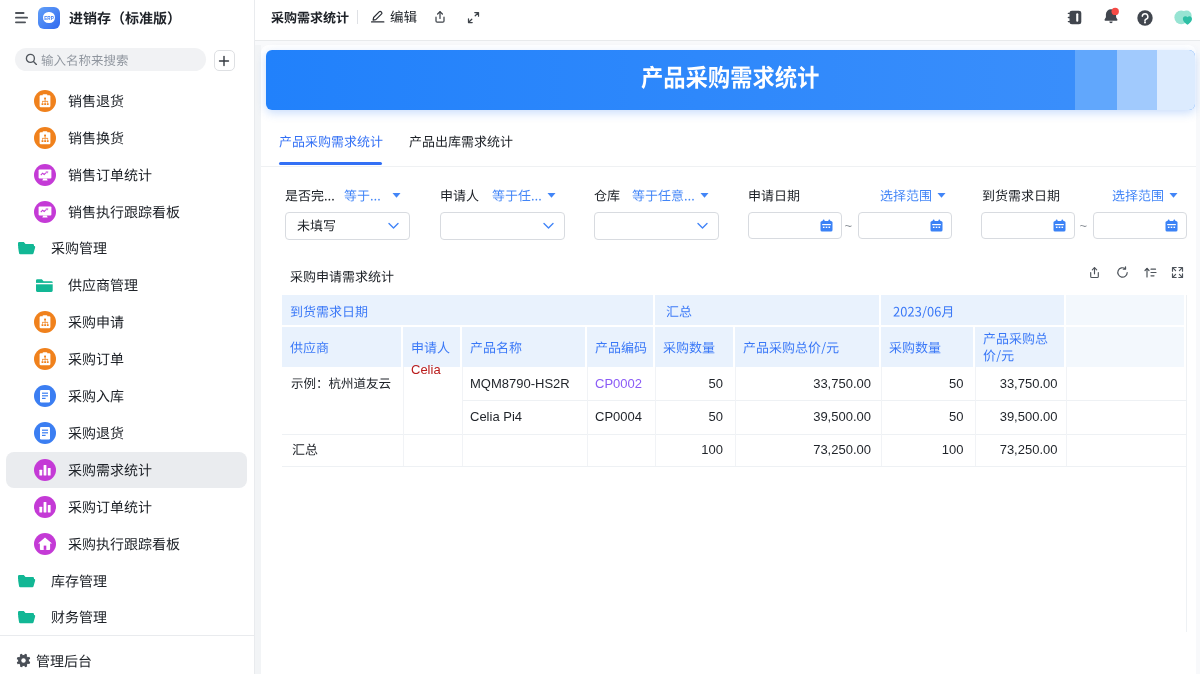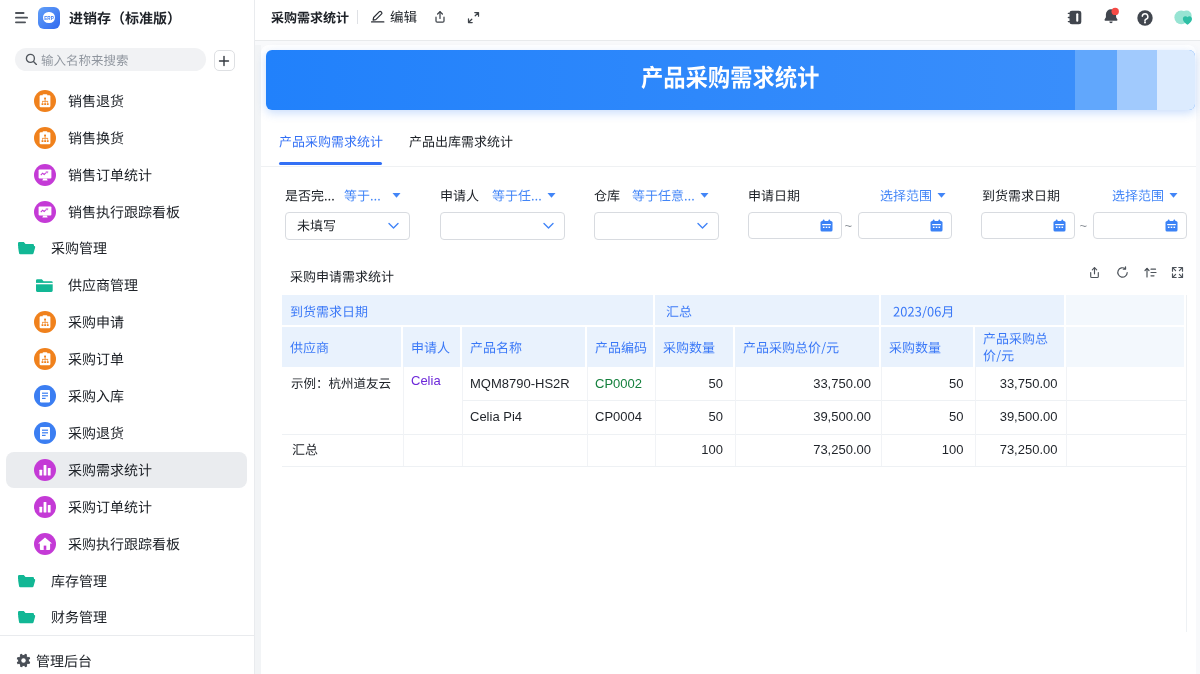--- a/index.html
+++ b/index.html
@@ -636,23 +636,23 @@
     <div style="position:absolute;left:291.0px;top:376.8px;width:100.0px;height:12.5px;line-height:0"><svg style="color:#1f2329;" width="100.0" height="12.5" viewBox="0 -880 8000 1000" fill="currentColor">
         <use href="#r793a" x="0"></use>
         <use href="#r4f8b" x="1000"></use>
         <use href="#rff1a" x="2000"></use>
         <use href="#r676d" x="3000"></use>
         <use href="#r5dde" x="4000"></use>
         <use href="#r9053" x="5000"></use>
         <use href="#r53cb" x="6000"></use>
         <use href="#r4e91" x="7000"></use>
       </svg></div>
-    <div style="position:absolute;left:411px;top:373px;height:15px;line-height:15px;font-size:13px;color:#6d28d9;font-weight:normal;text-align:left;white-space:nowrap">Celia</div>
+    <div style="position:absolute;left:411px;top:362px;height:15px;line-height:15px;font-size:13px;color:#b91c1c;font-weight:normal;text-align:left;white-space:nowrap">Celia</div>
     <div style="position:absolute;left:470px;top:375.5px;height:15px;line-height:15px;font-size:13px;color:#1f2329;font-weight:normal;text-align:center;white-space:nowrap">MQM8790-HS2R</div>
-    <div style="position:absolute;left:595px;top:375.5px;height:15px;line-height:15px;font-size:13px;color:#15803d;font-weight:normal;text-align:left;white-space:nowrap">CP0002</div>
+    <div style="position:absolute;left:595px;top:375.5px;height:15px;line-height:15px;font-size:13px;color:#8b5cf6;font-weight:normal;text-align:left;white-space:nowrap">CP0002</div>
     <div style="position:absolute;right:477px;top:375.5px;height:15px;line-height:15px;font-size:13px;color:#1f2329;font-weight:normal;text-align:right;white-space:nowrap">50</div>
     <div style="position:absolute;right:329px;top:375.5px;height:15px;line-height:15px;font-size:13px;color:#1f2329;font-weight:normal;text-align:right;white-space:nowrap">33,750.00</div>
     <div style="position:absolute;right:236.5px;top:375.5px;height:15px;line-height:15px;font-size:13px;color:#1f2329;font-weight:normal;text-align:right;white-space:nowrap">50</div>
     <div style="position:absolute;right:142.5px;top:375.5px;height:15px;line-height:15px;font-size:13px;color:#1f2329;font-weight:normal;text-align:right;white-space:nowrap">33,750.00</div>
     <div style="position:absolute;left:470px;top:409.0px;height:15px;line-height:15px;font-size:13px;color:#1f2329;font-weight:normal;text-align:left;white-space:nowrap">Celia Pi4</div>
     <div style="position:absolute;left:595px;top:409.0px;height:15px;line-height:15px;font-size:13px;color:#1f2329;font-weight:normal;text-align:left;white-space:nowrap">CP0004</div>
     <div style="position:absolute;right:477px;top:409.0px;height:15px;line-height:15px;font-size:13px;color:#1f2329;font-weight:normal;text-align:right;white-space:nowrap">50</div>
     <div style="position:absolute;right:329px;top:409.0px;height:15px;line-height:15px;font-size:13px;color:#1f2329;font-weight:normal;text-align:right;white-space:nowrap">39,500.00</div>
     <div style="position:absolute;right:236.5px;top:409.0px;height:15px;line-height:15px;font-size:13px;color:#1f2329;font-weight:normal;text-align:right;white-space:nowrap">50</div>
     <div style="position:absolute;right:142.5px;top:409.0px;height:15px;line-height:15px;font-size:13px;color:#1f2329;font-weight:normal;text-align:right;white-space:nowrap">39,500.00</div>

